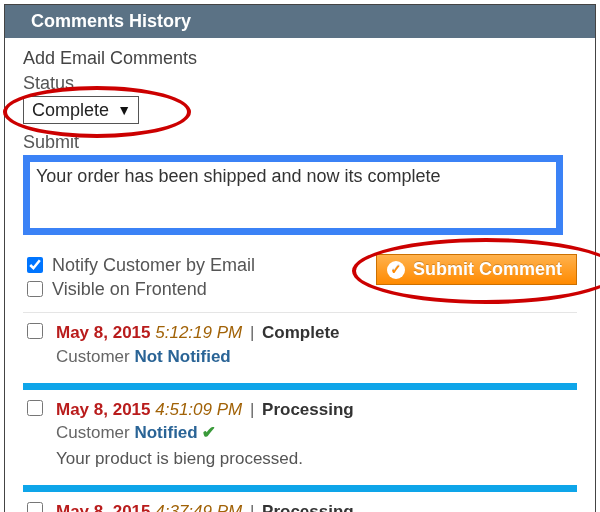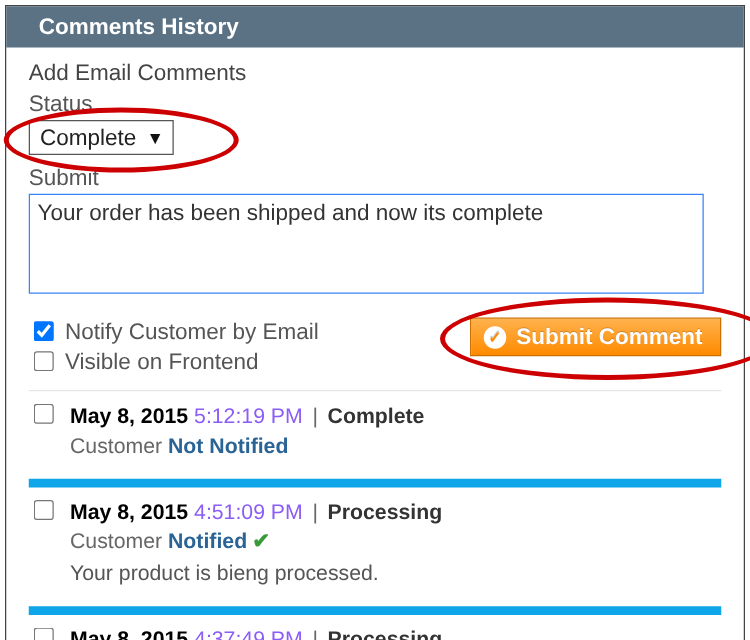--- a/index.html
+++ b/index.html
@@ -66,21 +66,21 @@
     border: 4px solid #c00;
     border-radius: 50%;
     pointer-events: none;
   }
   .comment-area {
     width: 540px;
     height: 80px;
     font-size: 18px;
     font-family: Arial, Helvetica, sans-serif;
     padding: 4px 6px;
-    border: 1px solid #3b82f6;
+    border: 7px solid #3b82f6;
     resize: none;
     color: #333;
     box-sizing: border-box;
     margin-top: 2px;
   }
   .options-row {
     display: flex;
     align-items: flex-start;
     margin-top: 14px;
   }
@@ -143,25 +143,26 @@
     margin-top: 2px;
     width: 16px;
     height: 16px;
   }
   .history-content {
     flex: 1;
     font-size: 17px;
     line-height: 1.4;
   }
   .history-date {
-    color: #000000;
+    color: #b91c1c;
     font-weight: bold;
   }
   .history-time {
-    color: #8b5cf6;
+    color: #a16207;
+    font-style: italic;
   }
   .history-sep {
     color: #666;
     padding: 0 3px;
   }
   .history-status {
     color: #333;
     font-weight: bold;
   }
   .notif-label {

